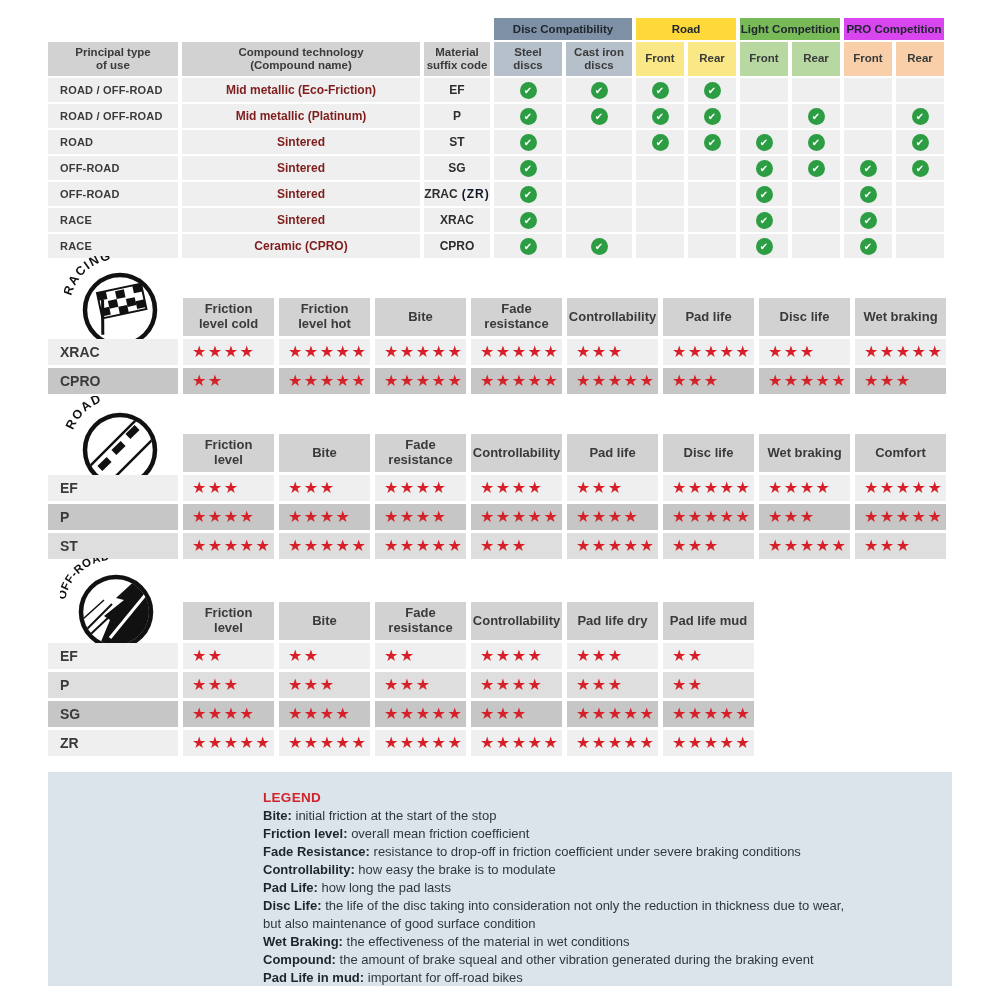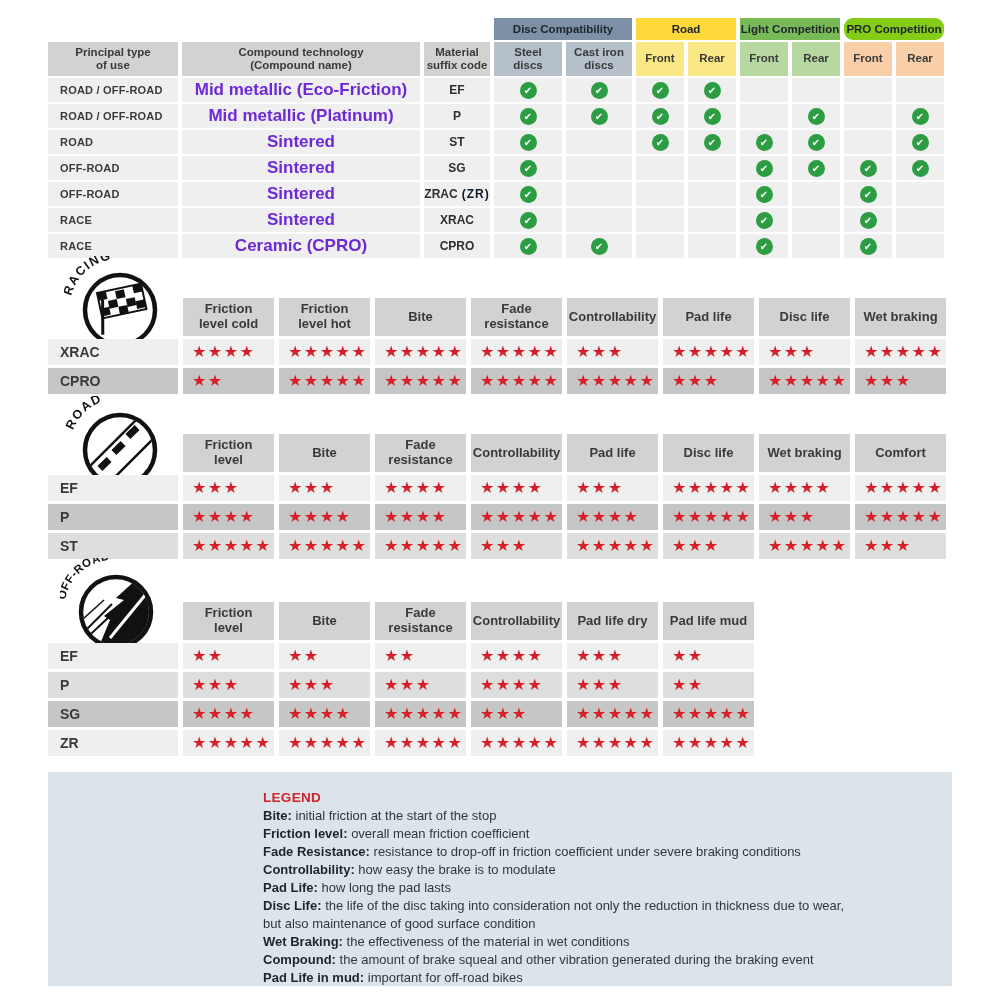--- a/index.html
+++ b/index.html
@@ -9,21 +9,21 @@
   
   .compat{position:absolute;left:48px;top:18px;display:grid;
     grid-template-columns:130px 238px 66px 68px 66px 48px 48px 48px 48px 48px 48px;
     grid-template-rows:22px 34px repeat(7,24px);gap:2px 4px;}
   .cell{display:flex;align-items:center;justify-content:center;box-sizing:border-box;}
   .group{font-weight:bold;font-size:11.5px;color:#20262e;}
   .hdr{background:var(--header-gray,#d2d2d2);font-weight:bold;font-size:11.5px;color:#3a3a3a;
     text-align:center;white-space:pre-line;line-height:1.15;}
   .rowcell{background:var(--row-light,#efefef);}
   .use-cell{justify-content:flex-start;padding-left:12px;font-weight:bold;font-size:11px;color:#3a3a3a;letter-spacing:.2px;}
-  .compound-cell{font-weight:600;font-size:17px;color:#6d28d9;}
+  .compound-cell{font-weight:600;font-size:12px;color:#7f1d1d;}
   .suffix-cell{font-weight:bold;font-size:12px;color:#2e2e2e;}
   .suffix-note{color:#0f172a;font-weight:600;margin-left:4px;letter-spacing:1px;}
   .check{width:17px;height:17px;border-radius:50%;background:var(--check-green,#2d9d44);
     color:#fff;font-size:10px;line-height:17px;text-align:center;font-weight:bold;}
 
   
   .rating{position:absolute;display:grid;gap:3px 5px;}
   #racing{left:48px;top:298px;}
   #road{left:48px;top:434px;}
   #offroad{left:48px;top:602px;}
@@ -52,21 +52,21 @@
 </style>
 </head>
 <body>
 
 <div class="stage">
 
   <div class="compat" id="compat">
       <div class="cell group" style="background: rgb(126, 144, 166); grid-area: 1 / 4 / auto / span 2;">Disc Compatibility</div>
       <div class="cell group" style="background: rgb(255, 216, 58); grid-area: 1 / 6 / auto / span 2;">Road</div>
       <div class="cell group" style="background: rgb(121, 186, 88); grid-area: 1 / 8 / auto / span 2;">Light Competition</div>
-      <div class="cell group" style="background: #84cc16; grid-area: 1 / 10 / auto / span 2; border-radius: 9px;">PRO Competition</div>
+      <div class="cell group" style="background: #d946ef; grid-area: 1 / 10 / auto / span 2;">PRO Competition</div>
       <div class="cell hdr" style="grid-area: 2 / 1;">Principal type
 of use</div>
       <div class="cell hdr" style="grid-area: 2 / 2;">Compound technology
 (Compound name)</div>
       <div class="cell hdr" style="grid-area: 2 / 3;">Material
 suffix code</div>
       <div class="cell hdr" style="background: rgb(182, 192, 203); grid-area: 2 / 4;">Steel
 discs</div>
       <div class="cell hdr" style="background: rgb(182, 192, 203); grid-area: 2 / 5;">Cast iron
 discs</div>

